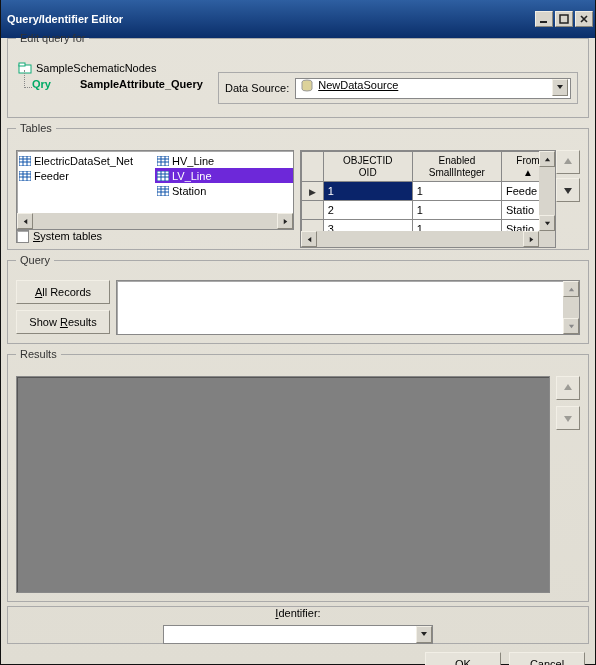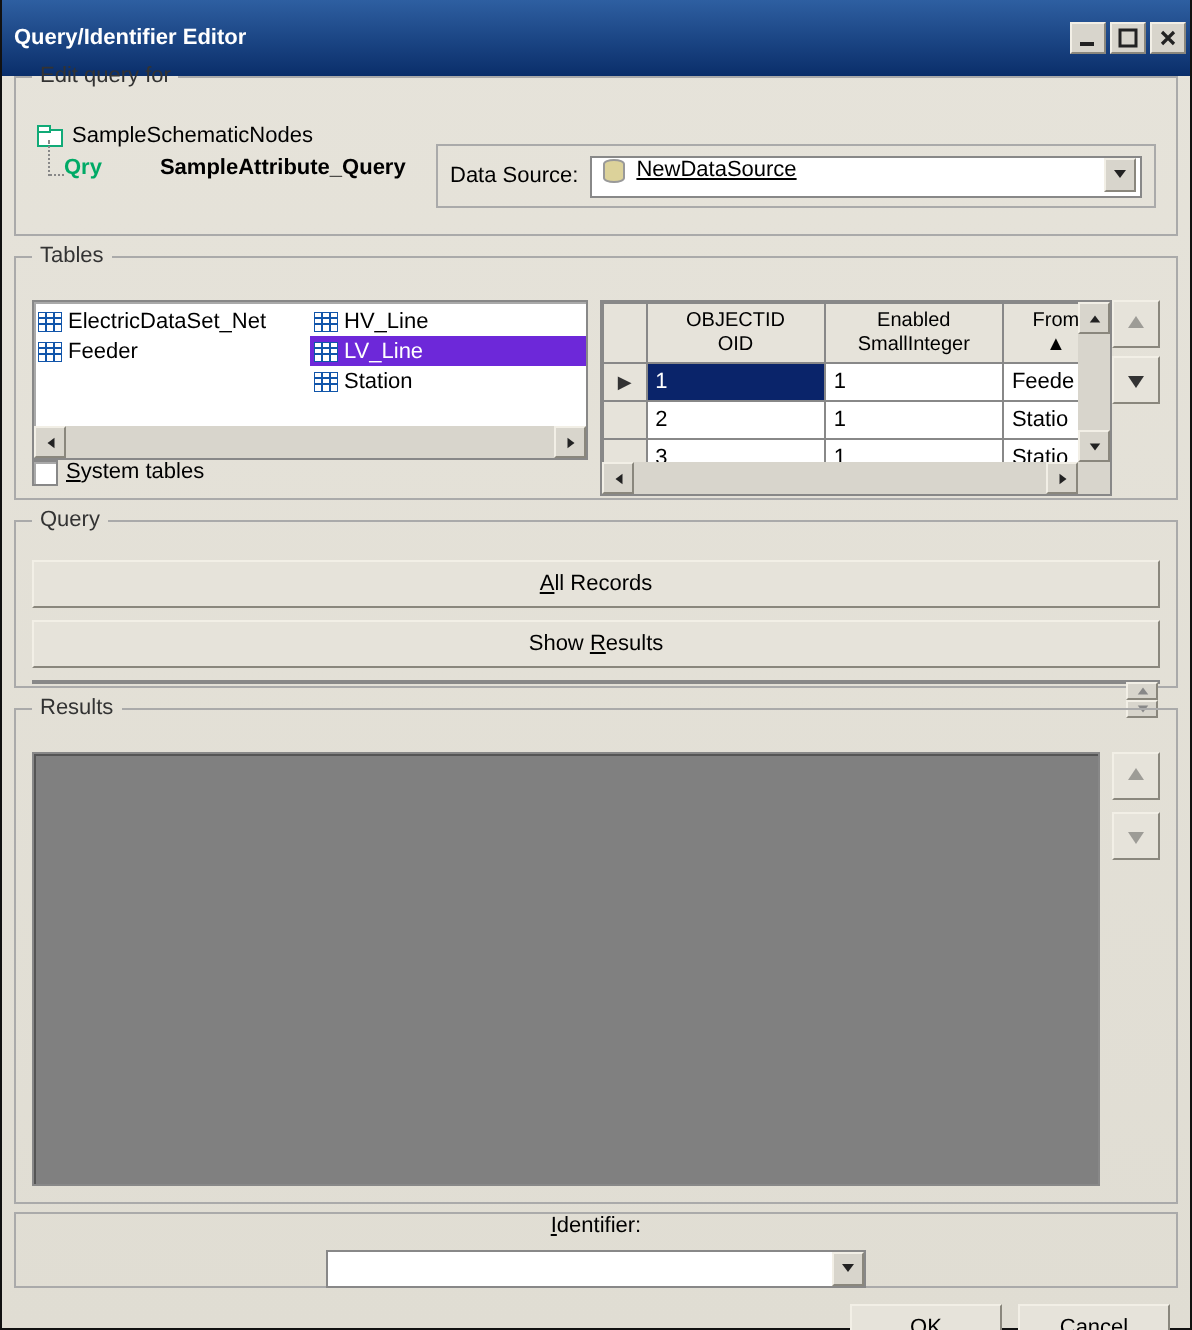--- a/index.html
+++ b/index.html
@@ -238,21 +238,21 @@
   .checkbox {
     width:13px; height:13px;
     background:#fff;
     border:1px solid #888;
     box-shadow: inset 1px 1px 0 #aaa;
   }
   .underline-mn { text-decoration:underline; }
 
   
   .fs-query { height:90px; }
-  .query-inner { position:absolute; left:8px; right:8px; top:14px; bottom:8px; display:flex; gap:6px;flex-direction:column; }
+  .query-inner { position:absolute; left:8px; right:8px; top:14px; bottom:8px; display:flex; gap:6px; }
   .q-btns { display:flex; flex-direction:column; gap:6px; }
   .btn {
     height:24px;
     padding:0 10px;
     background:#e6e3da;
     border:1px solid #8a877d;
     border-top-color:#f2efe6;
     border-left-color:#f2efe6;
     font-size:11px;
     display:flex; align-items:center; justify-content:center;

